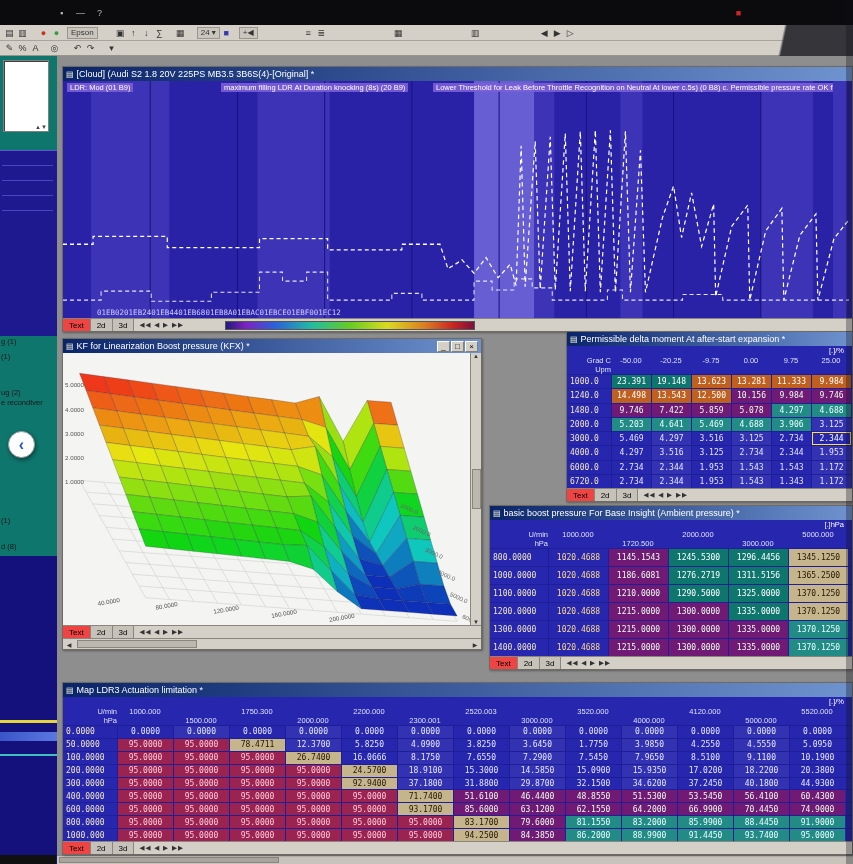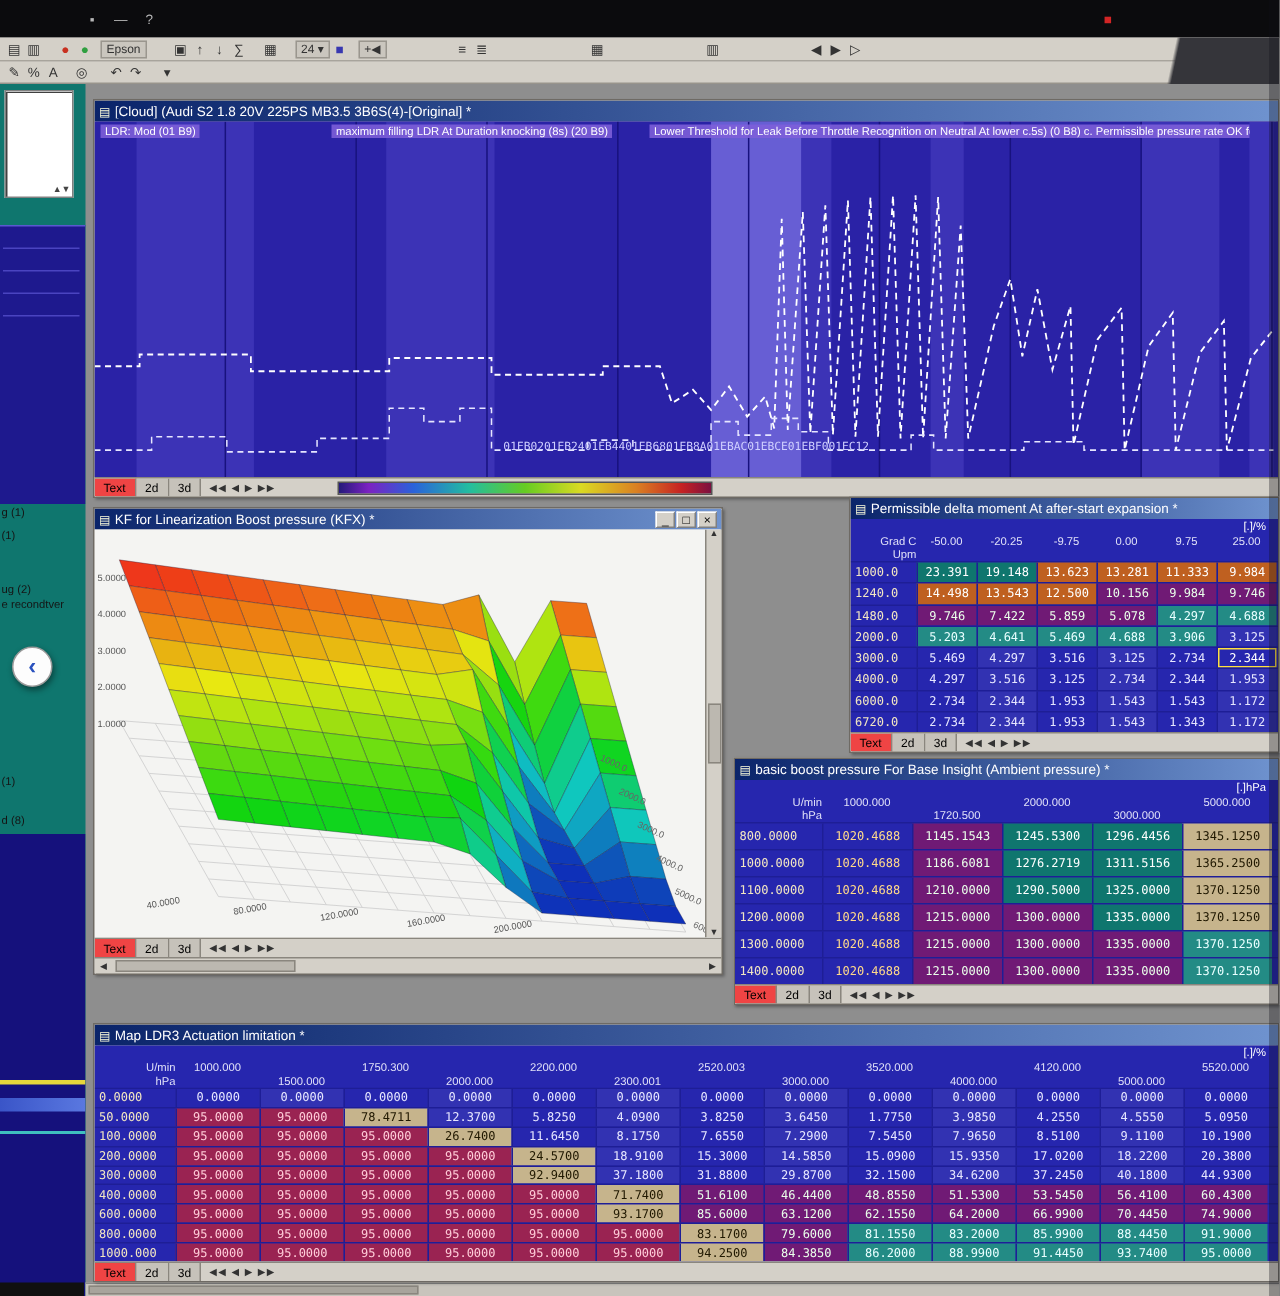--- a/index.html
+++ b/index.html
@@ -41,21 +41,21 @@
 .tabstrip{flex:0 0 13px;background:#d4d0c8;display:flex;align-items:stretch;font-size:8px;color:#000;border-top:1px solid #8a867e;overflow:hidden}
 .tab{padding:0 6px;border-right:1px solid #8a867e;display:flex;align-items:center;background:#c6c2ba}
 .tab.active{background:#ef4444;}
 .vcr{padding:0 5px;font-size:6.5px;display:flex;align-items:center;color:#333;letter-spacing:1px}
 .spectrum{width:250px;height:9px;margin:auto 0 auto 36px;background:linear-gradient(90deg,#251a7a,#7c22c2 8%,#2a62da 20%,#23bda0 35%,#66cc22 50%,#dada22 65%,#da8022 80%,#c62222 92%,#7c1040);border:1px solid #555}
 
 
 #win-graph .gclient{flex:1;position:relative;background:#2a22a6;overflow:hidden}
 #graph-svg{position:absolute;inset:0;width:100%;height:100%}
 .chip{position:absolute;top:2px;font-size:7.5px;color:#fff;background:rgba(126,96,218,.88);padding:0 3px;white-space:nowrap;overflow:hidden;max-width:400px}
-.xticks{position:absolute;bottom:16px;left:0;right:0;display:flex;justify-content:center;padding:0 34px;font-size:7.5px;color:#cfcfff;font-family:"DejaVu Sans Mono",monospace;pointer-events:none}
+.xticks{position:absolute;bottom:1px;left:0;right:0;display:flex;justify-content:flex-start;padding:0 34px;font-size:7.5px;color:#cfcfff;font-family:"DejaVu Sans Mono",monospace;pointer-events:none}
 
 
 #win-3d .m3client{flex:1;position:relative;background:#f4f4f2;overflow:hidden}
 #surface-svg{position:absolute;left:0;top:0;width:calc(100% - 11px);height:100%}
 .vscroll{position:absolute;right:0;top:0;width:11px;height:100%;background:#d4d0c8;border-left:1px solid #8a867e;display:flex;flex-direction:column;justify-content:space-between;align-items:center;font-size:6px;color:#333}
 .vthumb{width:9px;flex:0 0 40px;background:#bcb8b0;border:1px solid #8a867e;margin:1px 0}
 .hscroll{flex:0 0 11px;background:#d4d0c8;border-top:1px solid #8a867e;display:flex;align-items:center;font-size:6px;color:#333}
 .harrow{width:12px;text-align:center}
 .hthumb{height:8px;width:120px;background:#bcb8b0;border:1px solid #8a867e;margin:0 2px}
 
@@ -670,21 +670,21 @@
             <span class="cell">4.2550</span>
             <span class="cell alt">4.5550</span>
             <span class="cell">5.0950</span>
           </div>
           <div class="trow">
             <span class="rlabel">100.0000</span>
             <span class="cell c-M">95.0000</span>
             <span class="cell c-M">95.0000</span>
             <span class="cell c-M">95.0000</span>
             <span class="cell c-T">26.7400</span>
-            <span class="cell">11.6450</span>
+            <span class="cell">16.0666</span>
             <span class="cell alt">8.1750</span>
             <span class="cell">7.6550</span>
             <span class="cell alt">7.2900</span>
             <span class="cell">7.5450</span>
             <span class="cell alt">7.9650</span>
             <span class="cell">8.5100</span>
             <span class="cell alt">9.1100</span>
             <span class="cell">10.1900</span>
           </div>
           <div class="trow">

